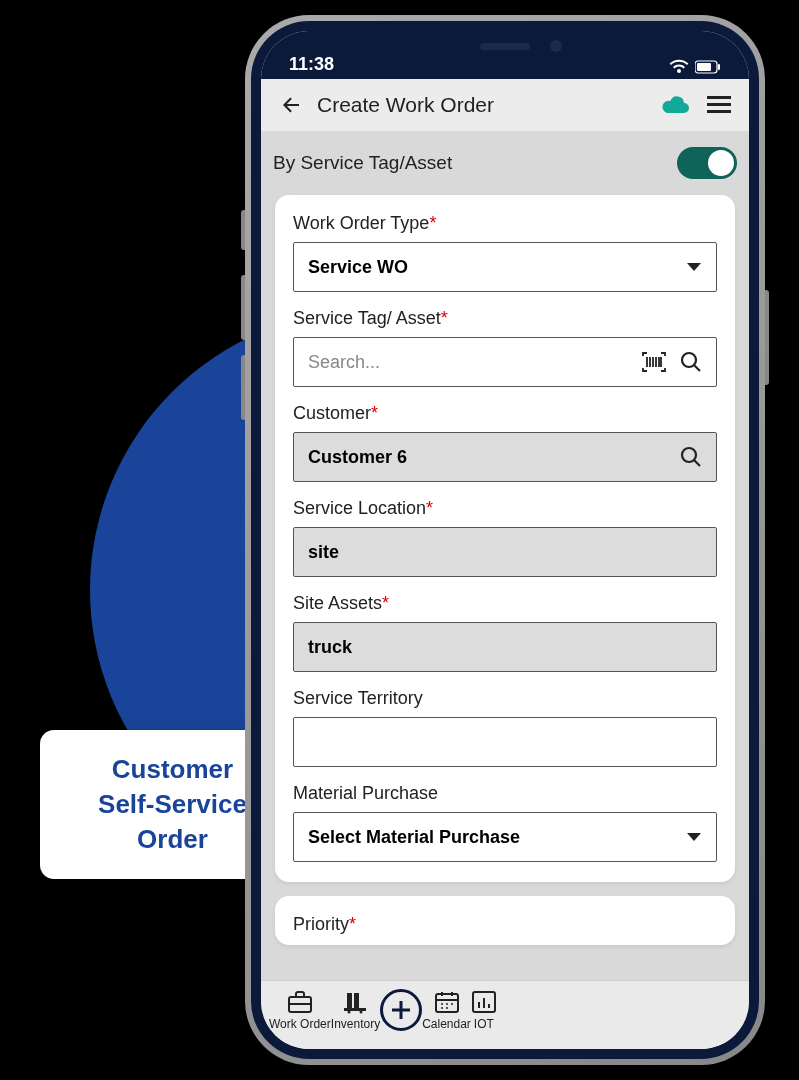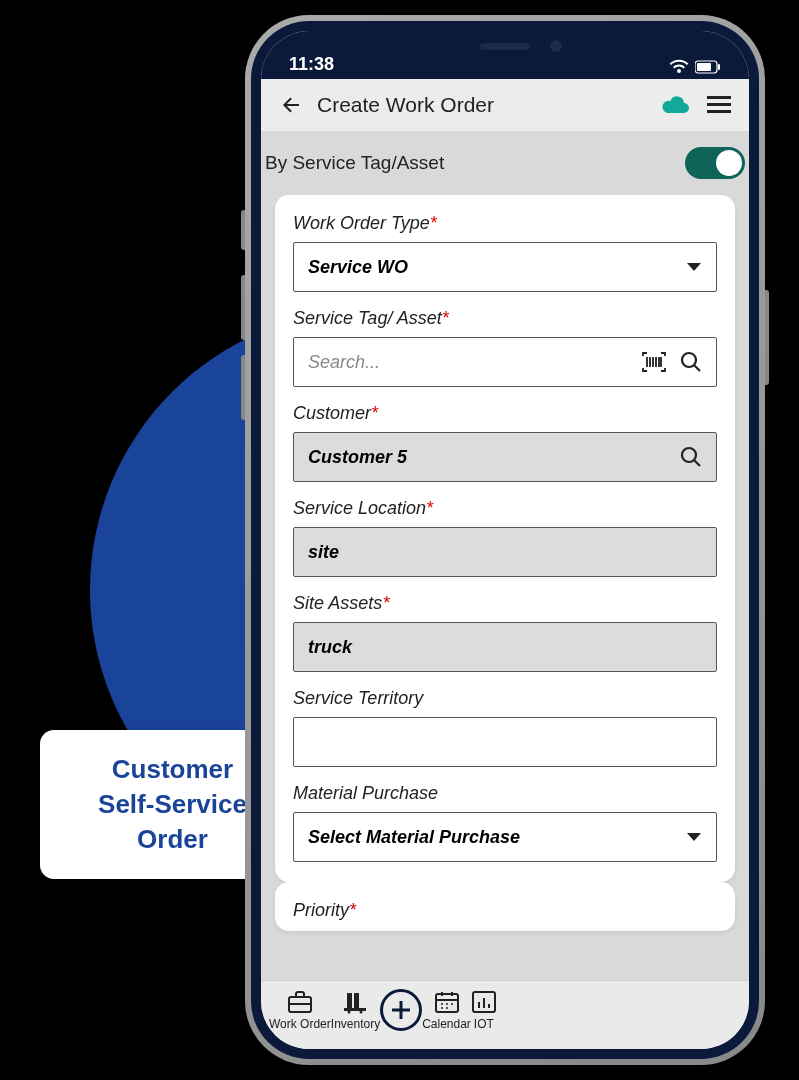--- a/index.html
+++ b/index.html
@@ -120,48 +120,47 @@
     align-items: center;
     padding: 14px 18px;
     gap: 14px;
     flex-shrink:0;
   }
   .header-title { font-weight: 400; font-size: 21px; color:#222; flex:1; }
   .header-icons { display:flex; gap:16px; align-items:center; }
   .cloud-icon { color:#12a99a; }
   .toggle-row {
     background:#d9d9d9;
-    padding: 16px 4px;
+    padding: 16px 12px;
     display:flex; align-items:center; justify-content:space-between;
     flex-shrink:0;
   }
   .toggle-label { font-size:19px; color:#222; }
   .toggle {
     width:60px; height:32px; border-radius:16px; background:#0f645a;
     position:relative; cursor:pointer;
   }
   .toggle::after {
     content:""; position:absolute; right:3px; top:3px;
     width:26px; height:26px; background:#fff; border-radius:50%;
   }
   .form-scroll {
     flex:1;
     background:#d9d9d9;
     padding: 0 14px 8px 14px;
     overflow:hidden;
     position:relative;
-    font-style:italic;
   }
   .form-card {
     background:#fff;
     border-radius:14px;
     padding:18px 18px 4px 18px;
     box-shadow:0 2px 4px rgba(0,0,0,0.08);
   }
-  .form-card.secondary { padding-bottom:2px; }
+  .form-card.secondary { margin-top:14px; padding-bottom:2px; }
   .field { margin-bottom:16px; }
   .field-label {
     font-size:18px; color:#222; display:block; margin-bottom:8px;
   }
   .req { color:#d00; }
   .field-box {
     border:1px solid #555; border-radius:2px;
     padding:12px 14px; font-size:18px; font-weight:600;
     display:flex; align-items:center; justify-content:space-between;
     background:#fff; min-height:50px;
@@ -289,21 +288,21 @@
                         <line x1="14" y1="14" x2="20" y2="20" stroke="#222" stroke-width="2.2"></line>
                       </svg>
                   </span>
                 </span>
               </div>
             </div>
 
             <div class="field">
               <label class="field-label"><span>Customer</span><span class="req">*</span></label>
               <div class="field-box readonly">
-                <span class="value">Customer 5</span>
+                <span class="value">Customer 6</span>
                 <span>
                   <svg width="22" height="22" viewBox="0 0 22 22">
                       <circle cx="9" cy="9" r="7" fill="none" stroke="#222" stroke-width="2.2"></circle>
                       <line x1="14" y1="14" x2="20" y2="20" stroke="#222" stroke-width="2.2"></line>
                     </svg>
                 </span>
               </div>
             </div>
 
             <div class="field">

